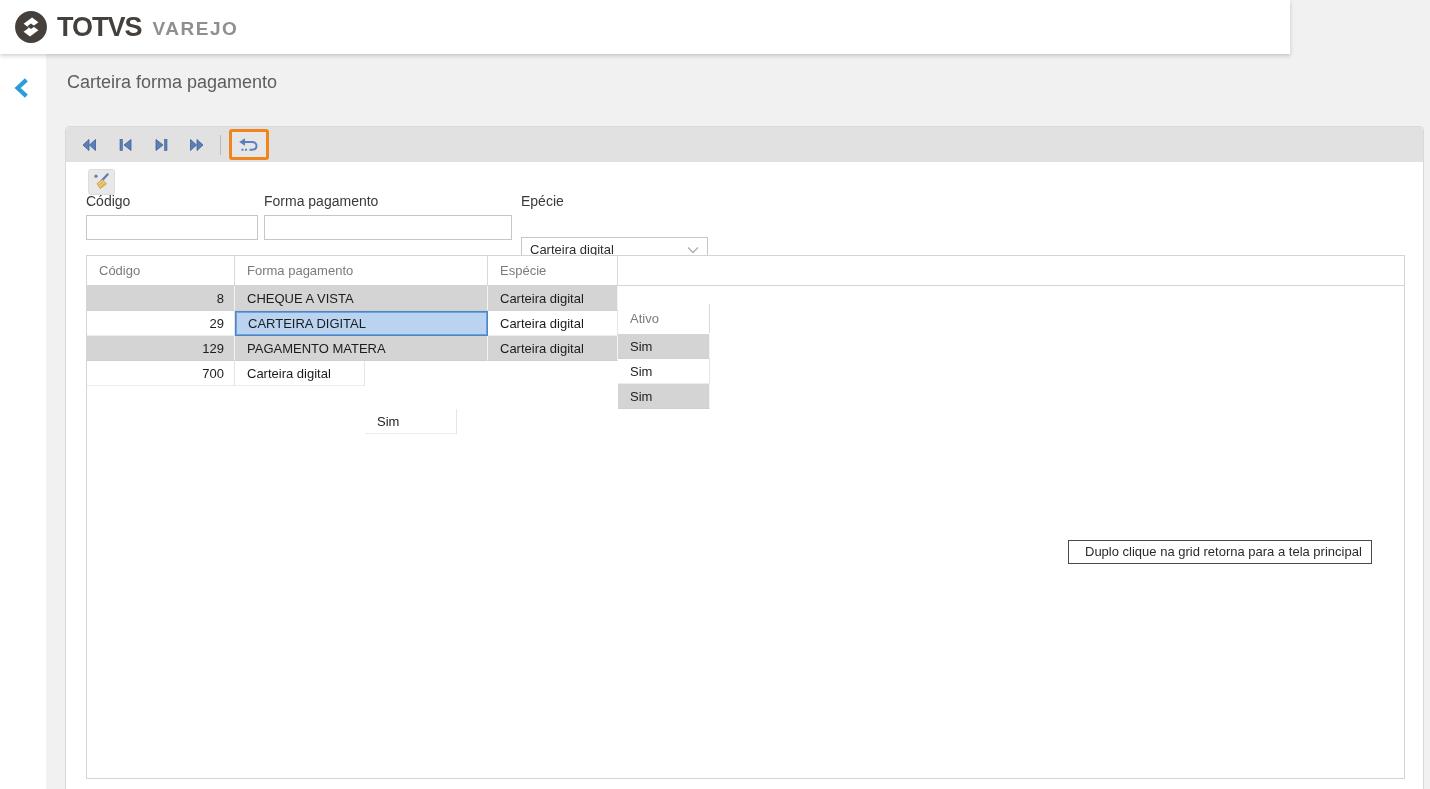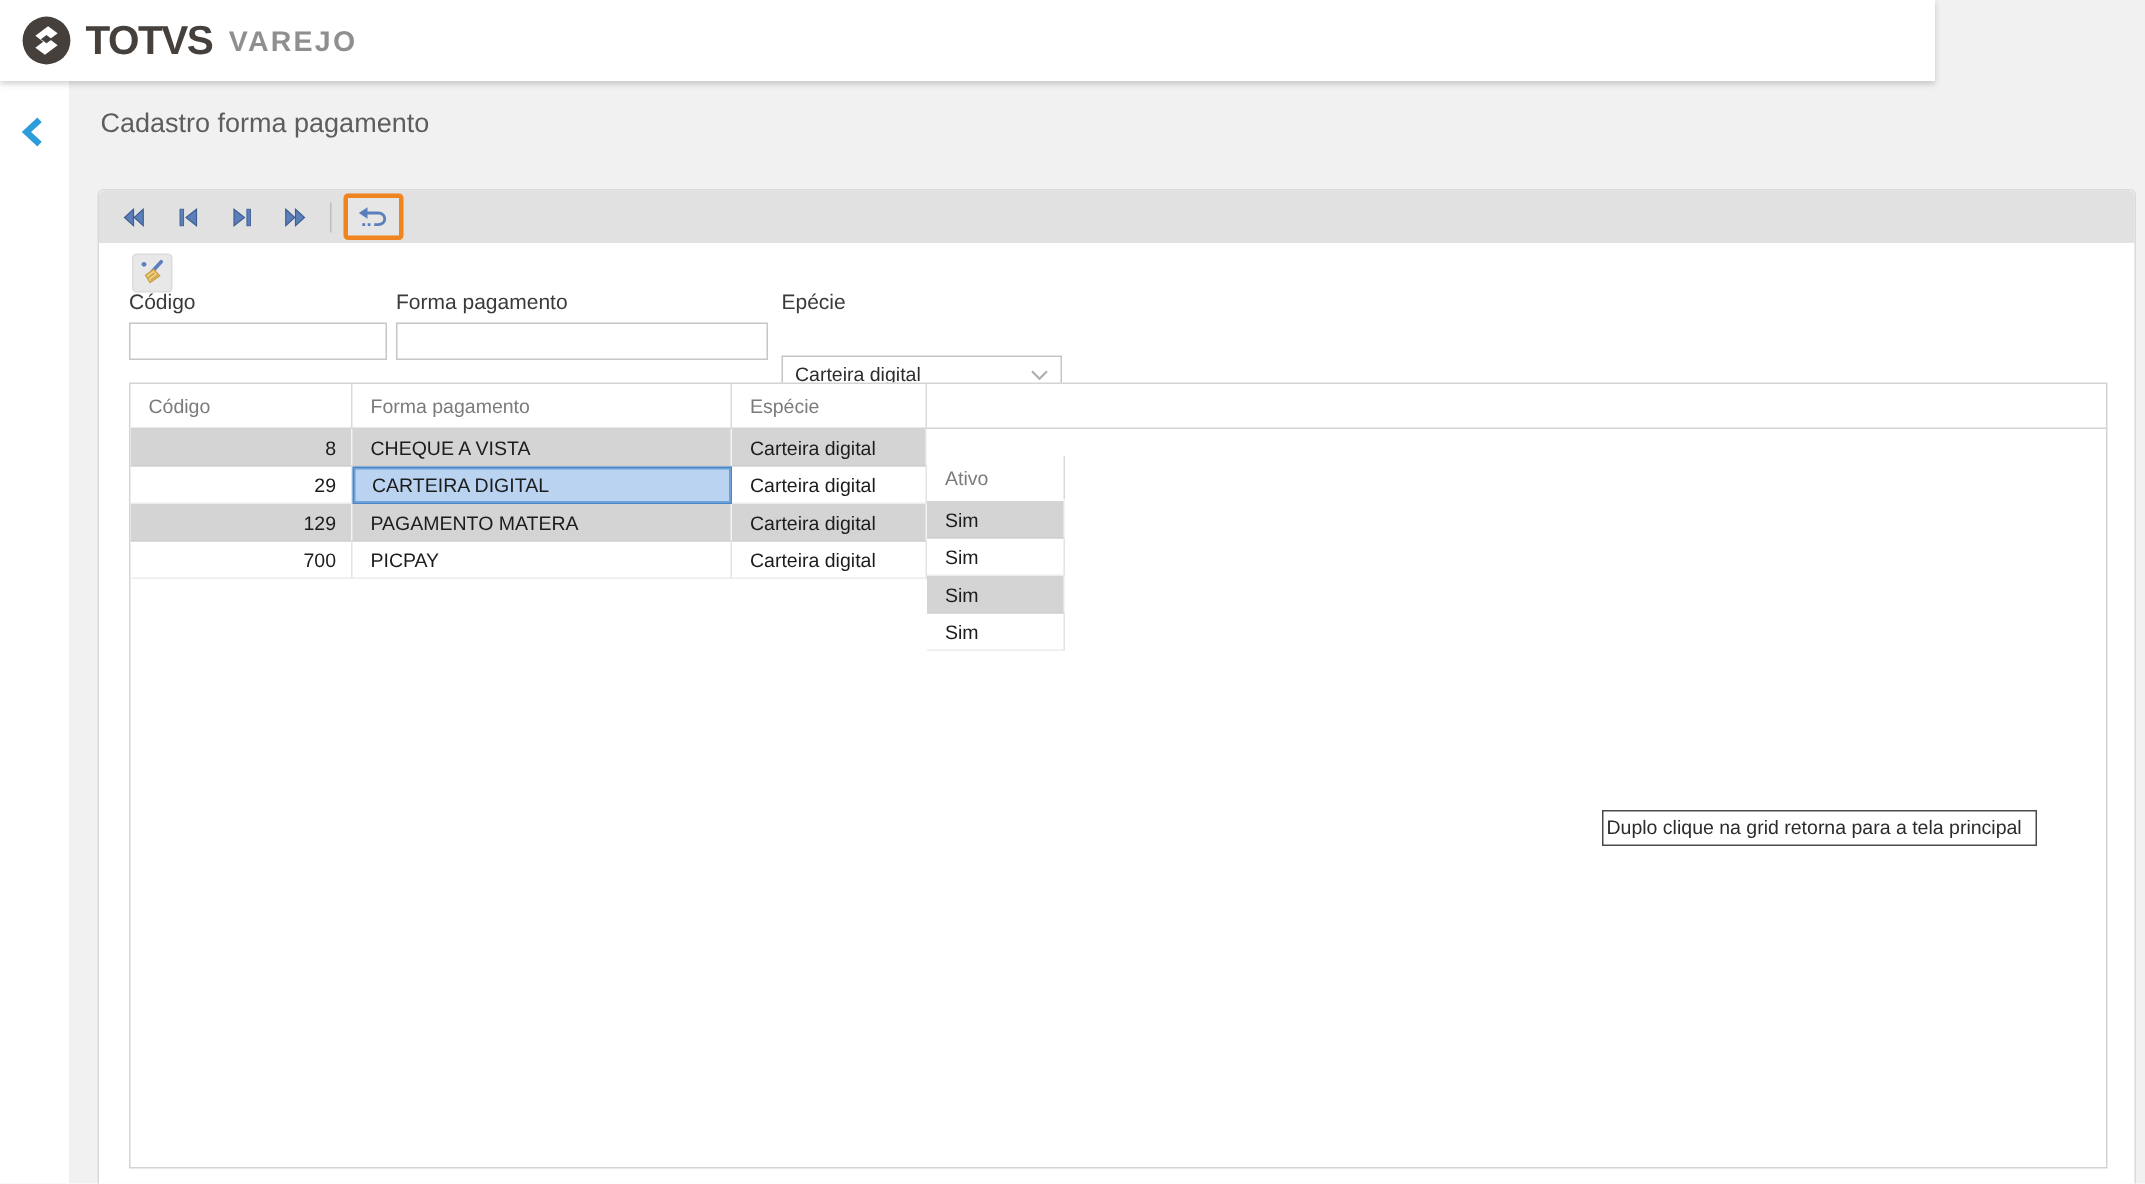--- a/index.html
+++ b/index.html
@@ -66,21 +66,21 @@
   .grid-row.alt .cell { border-bottom-color:#cfcfcf; }
   .c-codigo { width:148px; justify-content:flex-end; padding-left:0; padding-right:10px; }
   .c-forma_pagamento { width:253px; }
   .c-especie { width:130px; }
   .c-ativo { width:92px;margin-top:48px; }
   .cell.selected { background:#b9d3f0 !important; border:1px solid #4a86c8 !important;
                    box-shadow:inset 0 0 0 1px #6ba0d8; }
 
   
   .grid-tooltip { position:absolute; left:1002px; top:378px; background:#fff; border:1px solid #4a4a4a;
-                  font-size:13px; color:#2b2b2b; padding:3px 9px 4px 2px; white-space:nowrap; z-index:5; }
+                  font-size:13px; color:#2b2b2b; padding:3px 9px 4px 16px; white-space:nowrap; z-index:5; }
 </style>
 </head>
 <body>
 
 <div class="screen">
 
   <header class="topbar">
     <div class="logo">
       <svg width="34" height="34" viewBox="0 0 32 32">
         <circle cx="16" cy="16" r="15" fill="#45403c"></circle>
@@ -94,21 +94,21 @@
   </header>
 
   <aside class="left-rail">
     <button class="back-btn">
       <svg width="16" height="20" viewBox="0 0 12 16">
         <polyline points="9.5,1.5 2.5,8 9.5,14.5" fill="none" stroke="#2d9cdb" stroke-width="3.4"></polyline>
       </svg>
     </button>
   </aside>
 
-  <h1 class="page-title">Cadastro forma pagamento</h1>
+  <h1 class="page-title">Carteira forma pagamento</h1>
 
   <section class="panel">
 
     <div class="toolbar">
       <button class="tb-btn">
         <svg width="16" height="14" viewBox="0 0 16 14">
           <polygon points="8,1.5 2,7 8,12.5" fill="#5b7fba" stroke="#3f5e92" stroke-width="0.8"></polygon>
           <polygon points="14.5,1.5 8.5,7 14.5,12.5" fill="#5b7fba" stroke="#3f5e92" stroke-width="0.8"></polygon>
         </svg>
       </button>
@@ -191,21 +191,20 @@
               <div class="cell c-ativo">Sim</div>
             </div>
             <div class="grid-row alt">
               <div class="cell c-codigo">129</div>
               <div class="cell c-forma_pagamento">PAGAMENTO MATERA</div>
               <div class="cell c-especie">Carteira digital</div>
               <div class="cell c-ativo">Sim</div>
             </div>
             <div class="grid-row">
               <div class="cell c-codigo">700</div>
-              <div class="cell c-forma_pagamento">PICPAY</div>
               <div class="cell c-especie">Carteira digital</div>
               <div class="cell c-ativo">Sim</div>
             </div>
           </div>
       </div>
 
       <div class="grid-tooltip">Duplo clique na grid retorna para a tela principal</div>
 
     </div>
   </section>

